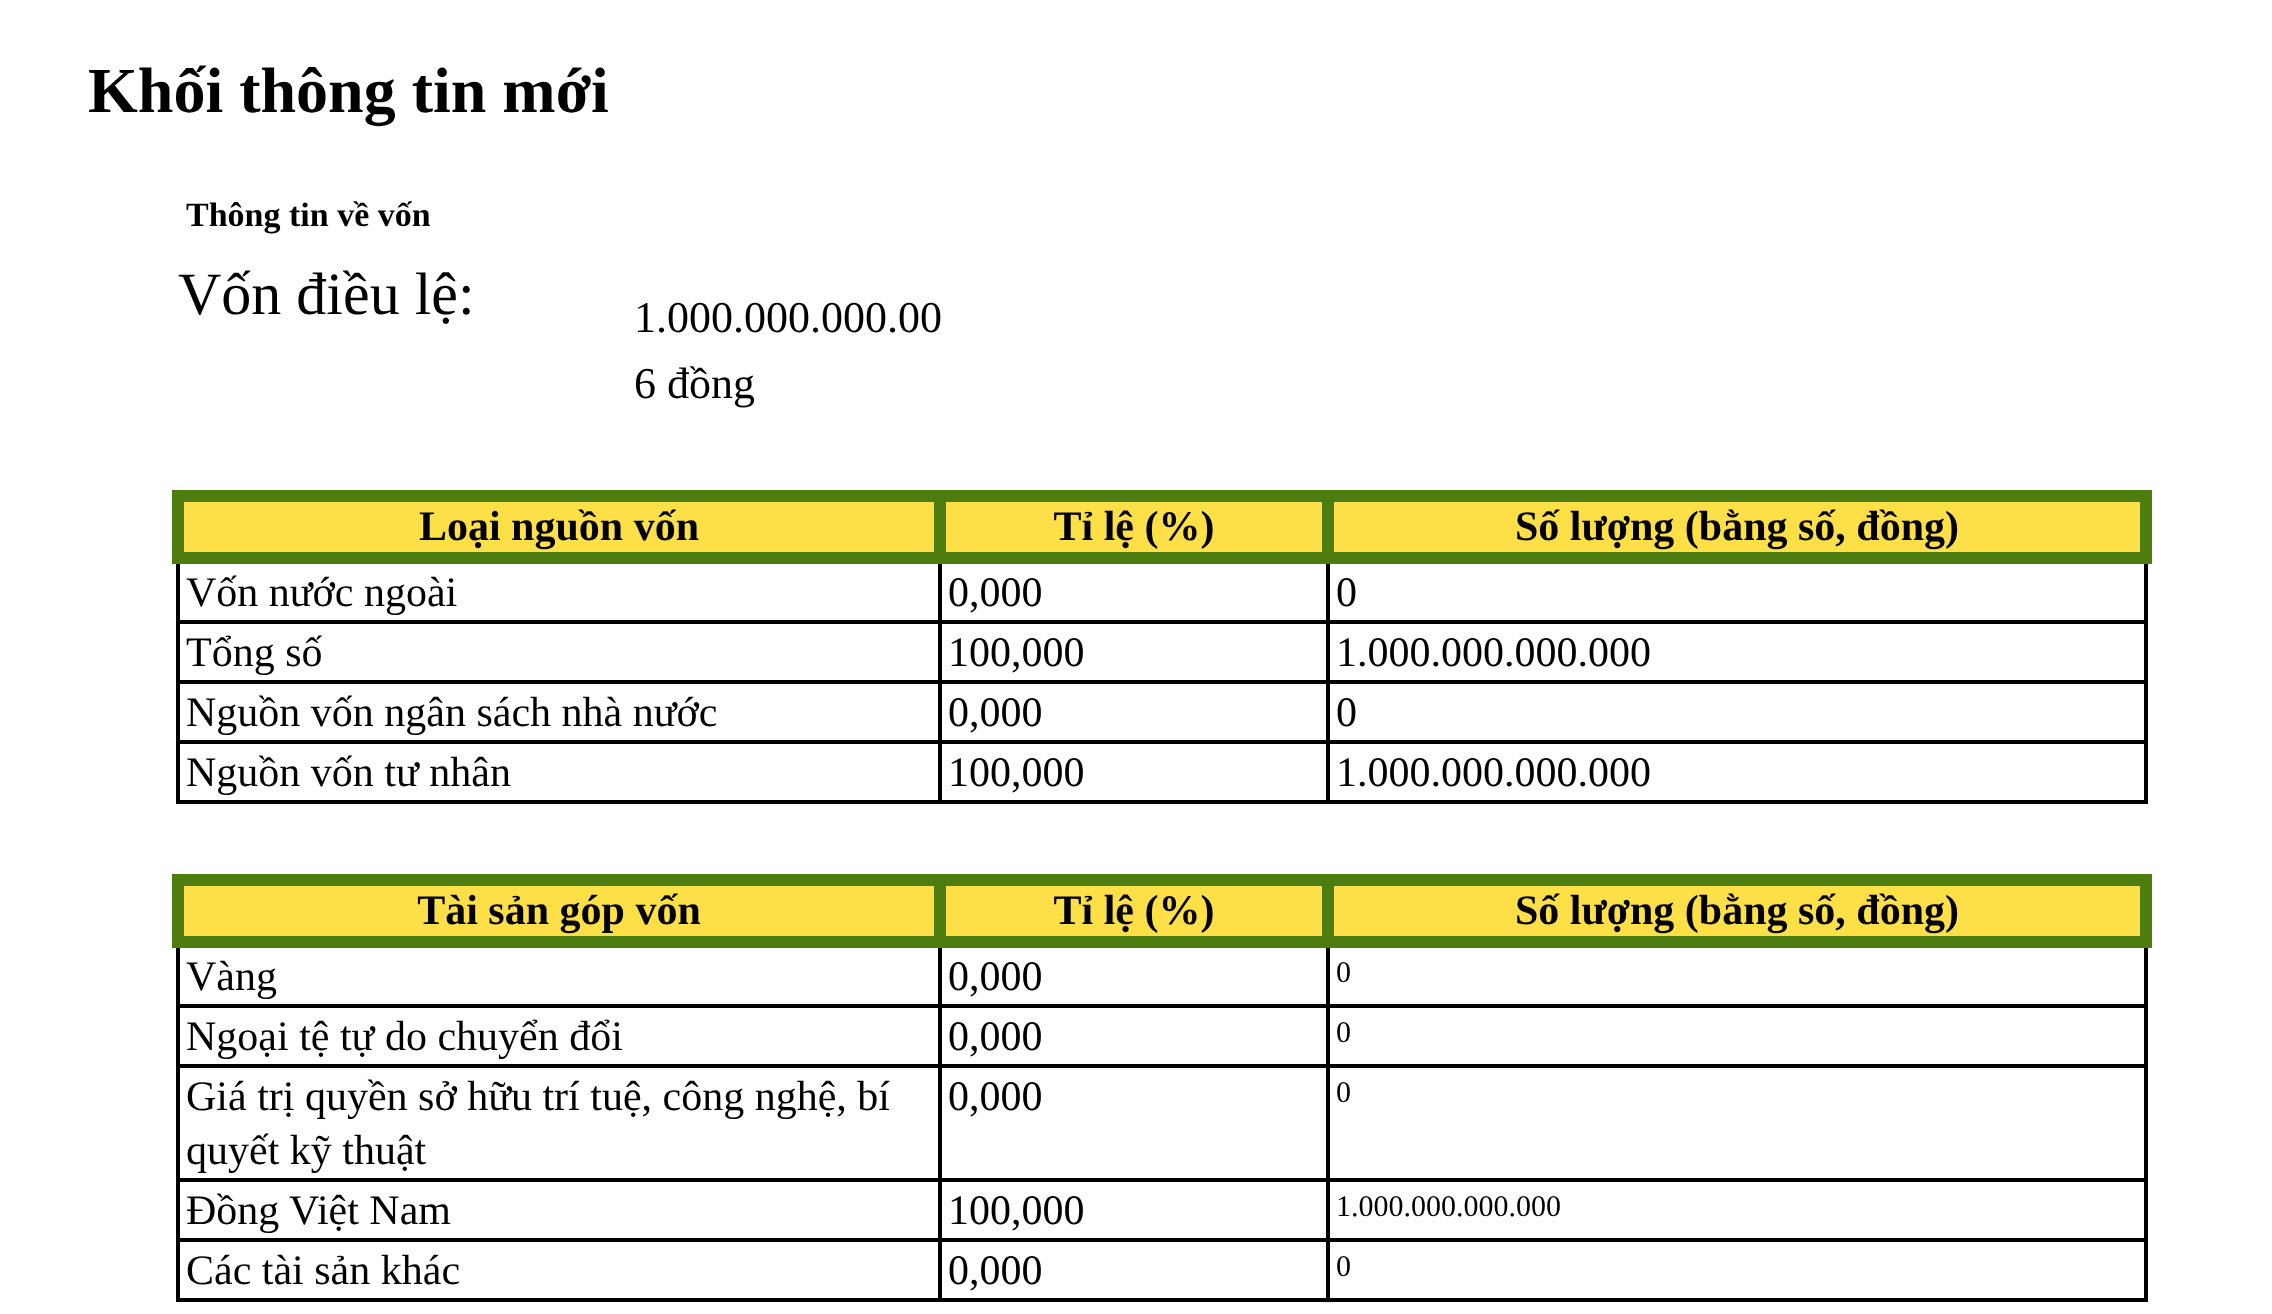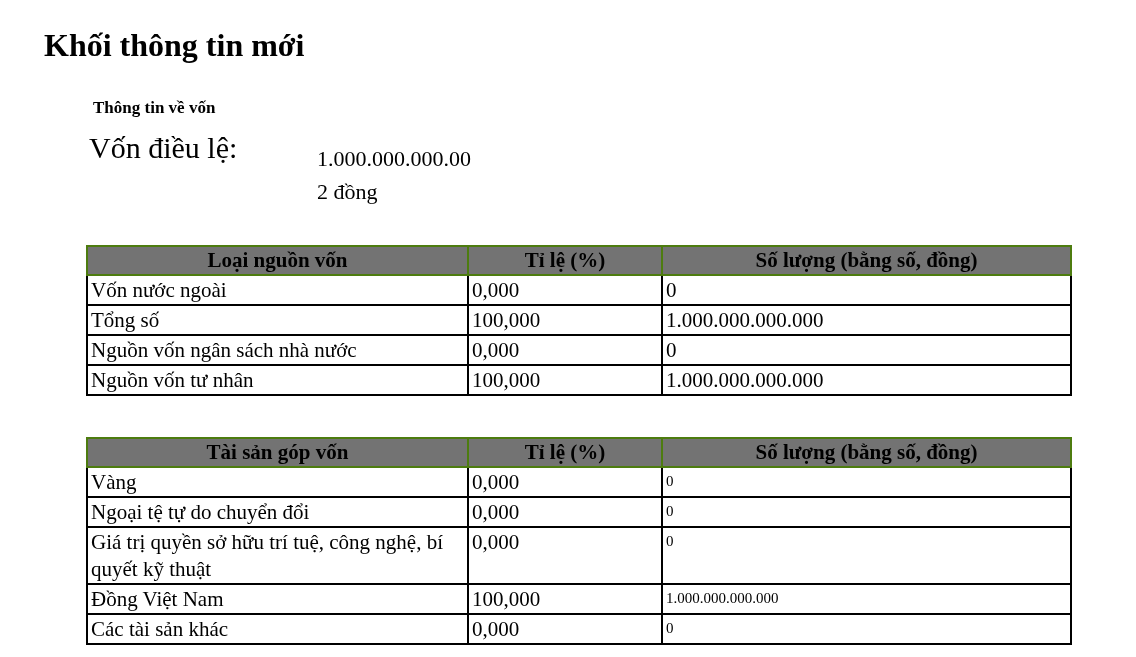--- a/index.html
+++ b/index.html
@@ -33,22 +33,22 @@
     border-collapse: collapse;
     table-layout: fixed;
     font-size: 21px;
   }
   #capital-source-table { top: 245px; }
   #contributed-assets-table { top: 437px; }
   col.c1 { width: 381px; }
   col.c2 { width: 194px; }
   col.c3 { width: 409px; }
   th {
-    background: #737373;
-    border: 2px solid #4d7c0f;
+    background: #fde047;
+    border: 6px solid #4d7c0f;
     font-weight: bold;
     height: 29px;
     text-align: center;
     padding: 0 2px;
     font-size: 21px;
   }
   td {
     border: 2px solid #000000;
     vertical-align: top;
     line-height: 27px;
@@ -68,21 +68,21 @@
 </head>
 <body>
 
 <div class="page-title">Khối thông tin mới</div>
 
 <div class="section-heading">Thông tin về vốn</div>
 
 <div class="charter-label">Vốn điều lệ:</div>
 <div class="charter-value">
   <div>1.000.000.000.00</div>
-  <div>2 đồng</div>
+  <div>6 đồng</div>
 </div>
 
 <table id="capital-source-table">
   <colgroup>
       <col class="c1">
       <col class="c2">
       <col class="c3">
     </colgroup>
   <thead>
     <tr>

